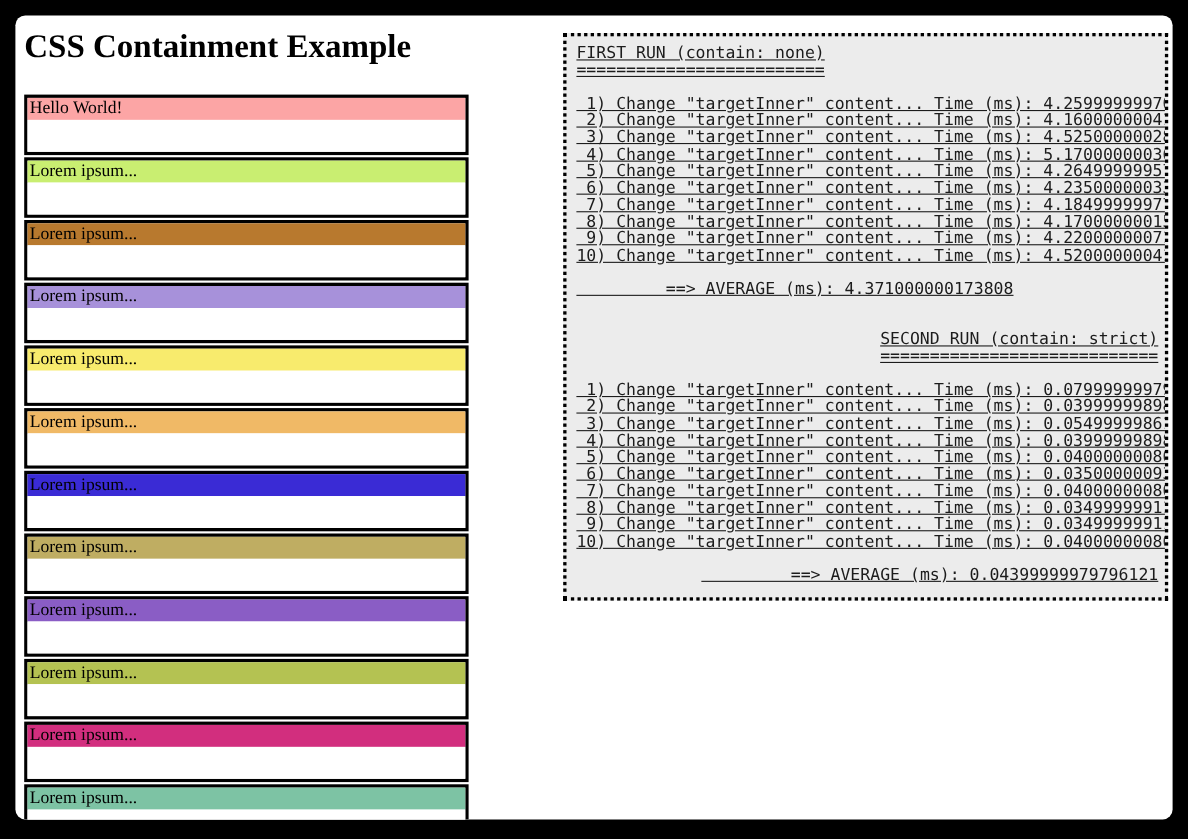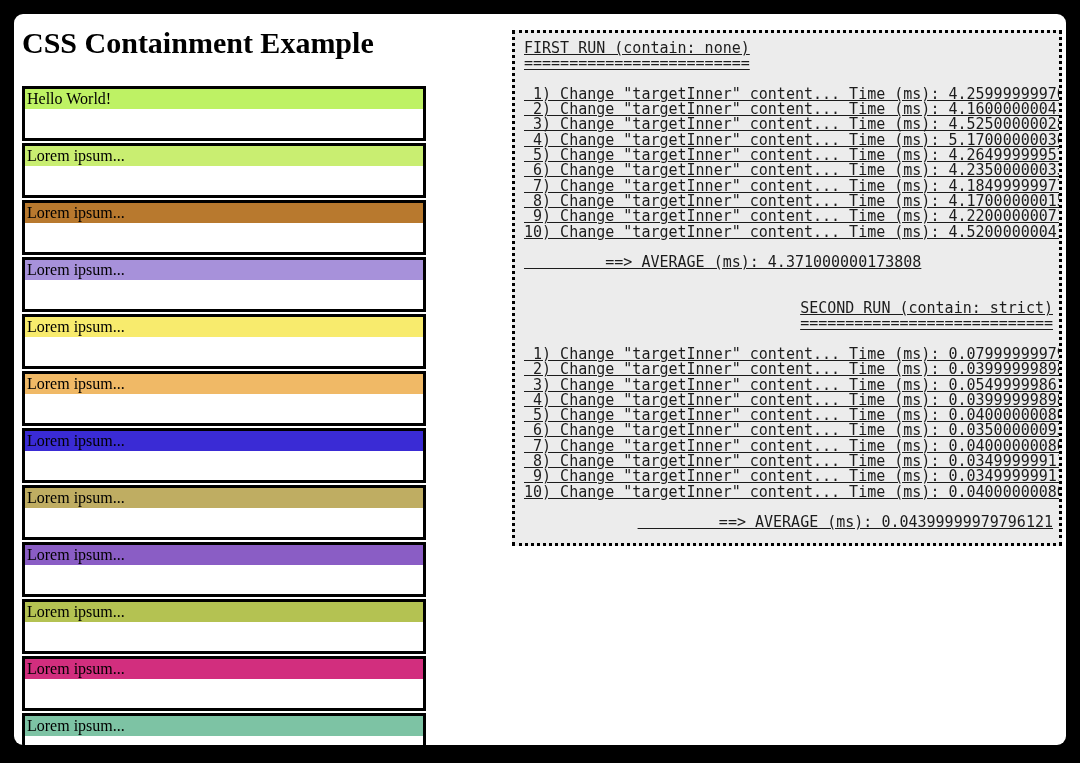--- a/index.html
+++ b/index.html
@@ -87,21 +87,21 @@
 </head>
 <body>
 
 <div class="frame">
   <div class="page">
 
     <h1 class="page-title">CSS Containment Example</h1>
 
     <div class="box-column">
   <section class="demo-box">
-    <div class="box-header" style="background: #bef264;">Hello World!</div>
+    <div class="box-header" style="background: #fca5a5;">Hello World!</div>
     <div class="box-body"></div>
   </section>
 
   <section class="demo-box">
     <div class="box-header" style="background: rgb(201, 238, 113);">Lorem ipsum...</div>
     <div class="box-body"></div>
   </section>
 
   <section class="demo-box">
     <div class="box-header" style="background: rgb(184, 121, 46);">Lorem ipsum...</div>

